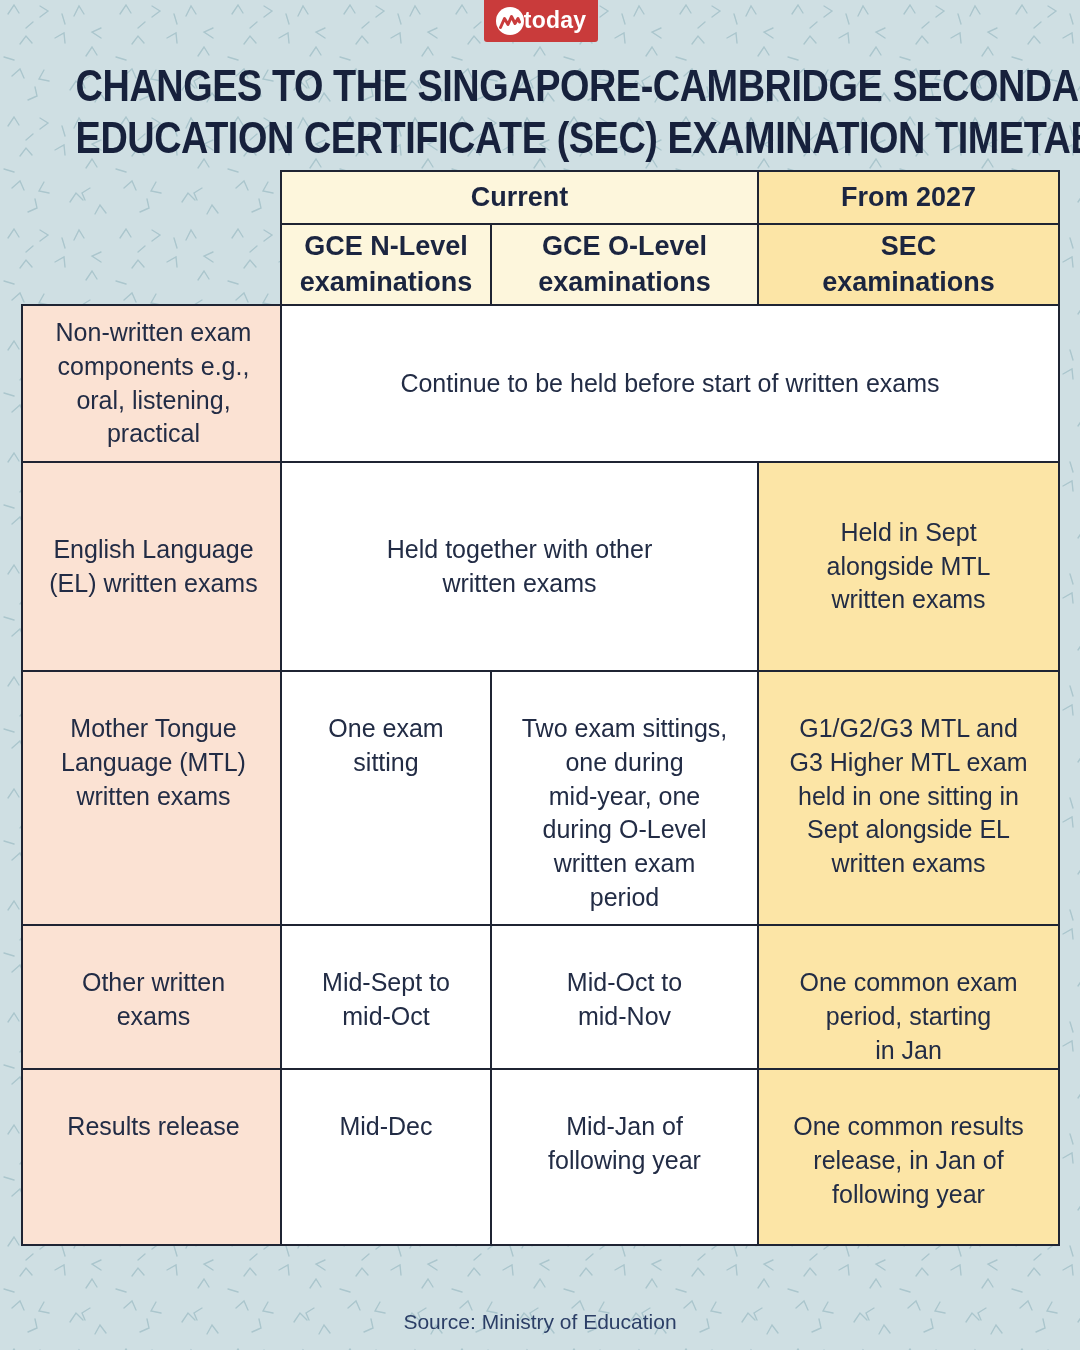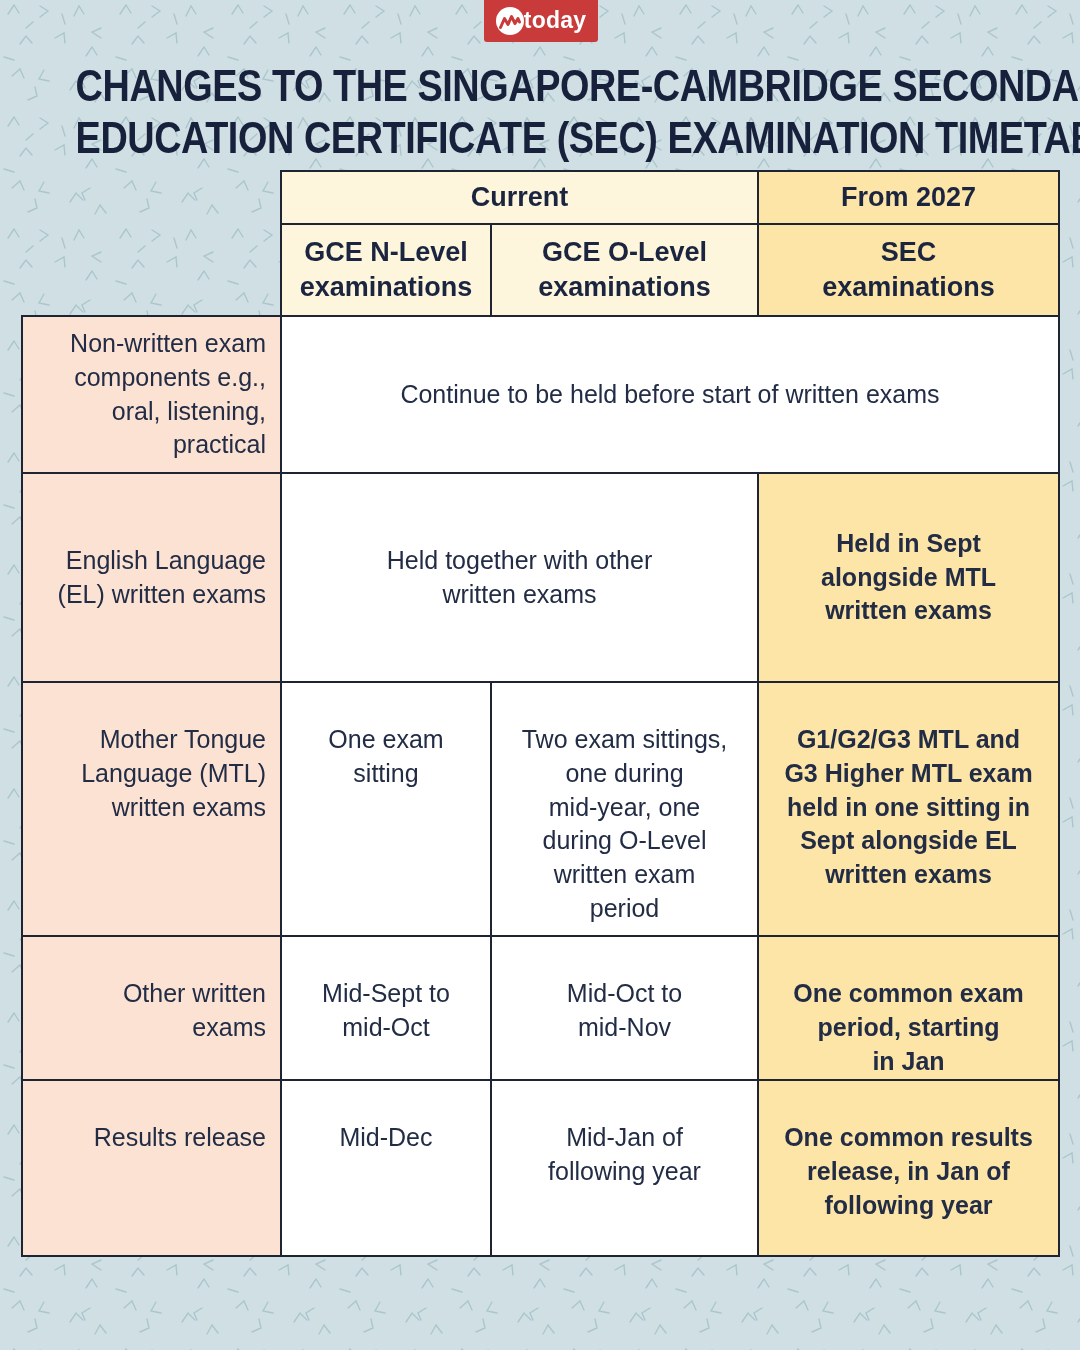--- a/index.html
+++ b/index.html
@@ -47,25 +47,25 @@
     border:2px solid #1f2433;
     color:#222c45;
     font-size:25px;line-height:1.35;
     text-align:center;vertical-align:middle;
     padding:0 10px;
     white-space:pre-line;
   }
   .sec-table td.ghost{border:none;background:transparent;}
   .sec-table td.hdr{font-weight:700;font-size:27px;color:#1b2540;line-height:1.3;}
   .cream{background:#fdf6dc;}
-  .yellow{background:#fce5a6;font-weight:bold;}
+  .yellow{background:#fce5a6;}
   .pink{background:#fbe2d3;}
   .white{background:#ffffff;}
   .sec-table td.row-label{
-    text-align:right;padding-left:18px;padding-right:14px;
+    text-align:center;padding-left:18px;padding-right:14px;
   }
   .sec-table tr.v-top td{vertical-align:top;padding-top:40px;}
 
   
   .source{
     position:absolute;left:0;top:1310px;width:1080px;margin:0;
     text-align:center;color:#2b3e66;font-size:21px;font-weight:400;
   }
 </style>
 </head>
@@ -120,21 +120,21 @@
         <col style="width:210px">
         <col style="width:267px">
         <col style="width:301px">
     </colgroup>
     <tbody>
       <tr style="height:53px">
         <td class="ghost" rowspan="2"></td>
         <td class="hdr cream" colspan="2">Current</td>
         <td class="hdr yellow">From 2027</td>
       </tr>
-      <tr style="height:92px">
+      <tr style="height:81px">
         <td class="hdr cream">GCE N-Level
 examinations</td>
         <td class="hdr cream">GCE O-Level
 examinations</td>
         <td class="hdr yellow">SEC
 examinations</td>
       </tr>
 
       <tr style="height:157px">
         <td class="pink row-label">Non-written exam
@@ -190,14 +190,15 @@
         <td class="white">Mid-Dec</td>
         <td class="white">Mid-Jan of
 following year</td>
         <td class="yellow">One common results
 release, in Jan of
 following year</td>
       </tr>
     </tbody>
   </table>
 
+  <p class="source">Source: Ministry of Education</p>
 
 </div>
 
 </body></html>

